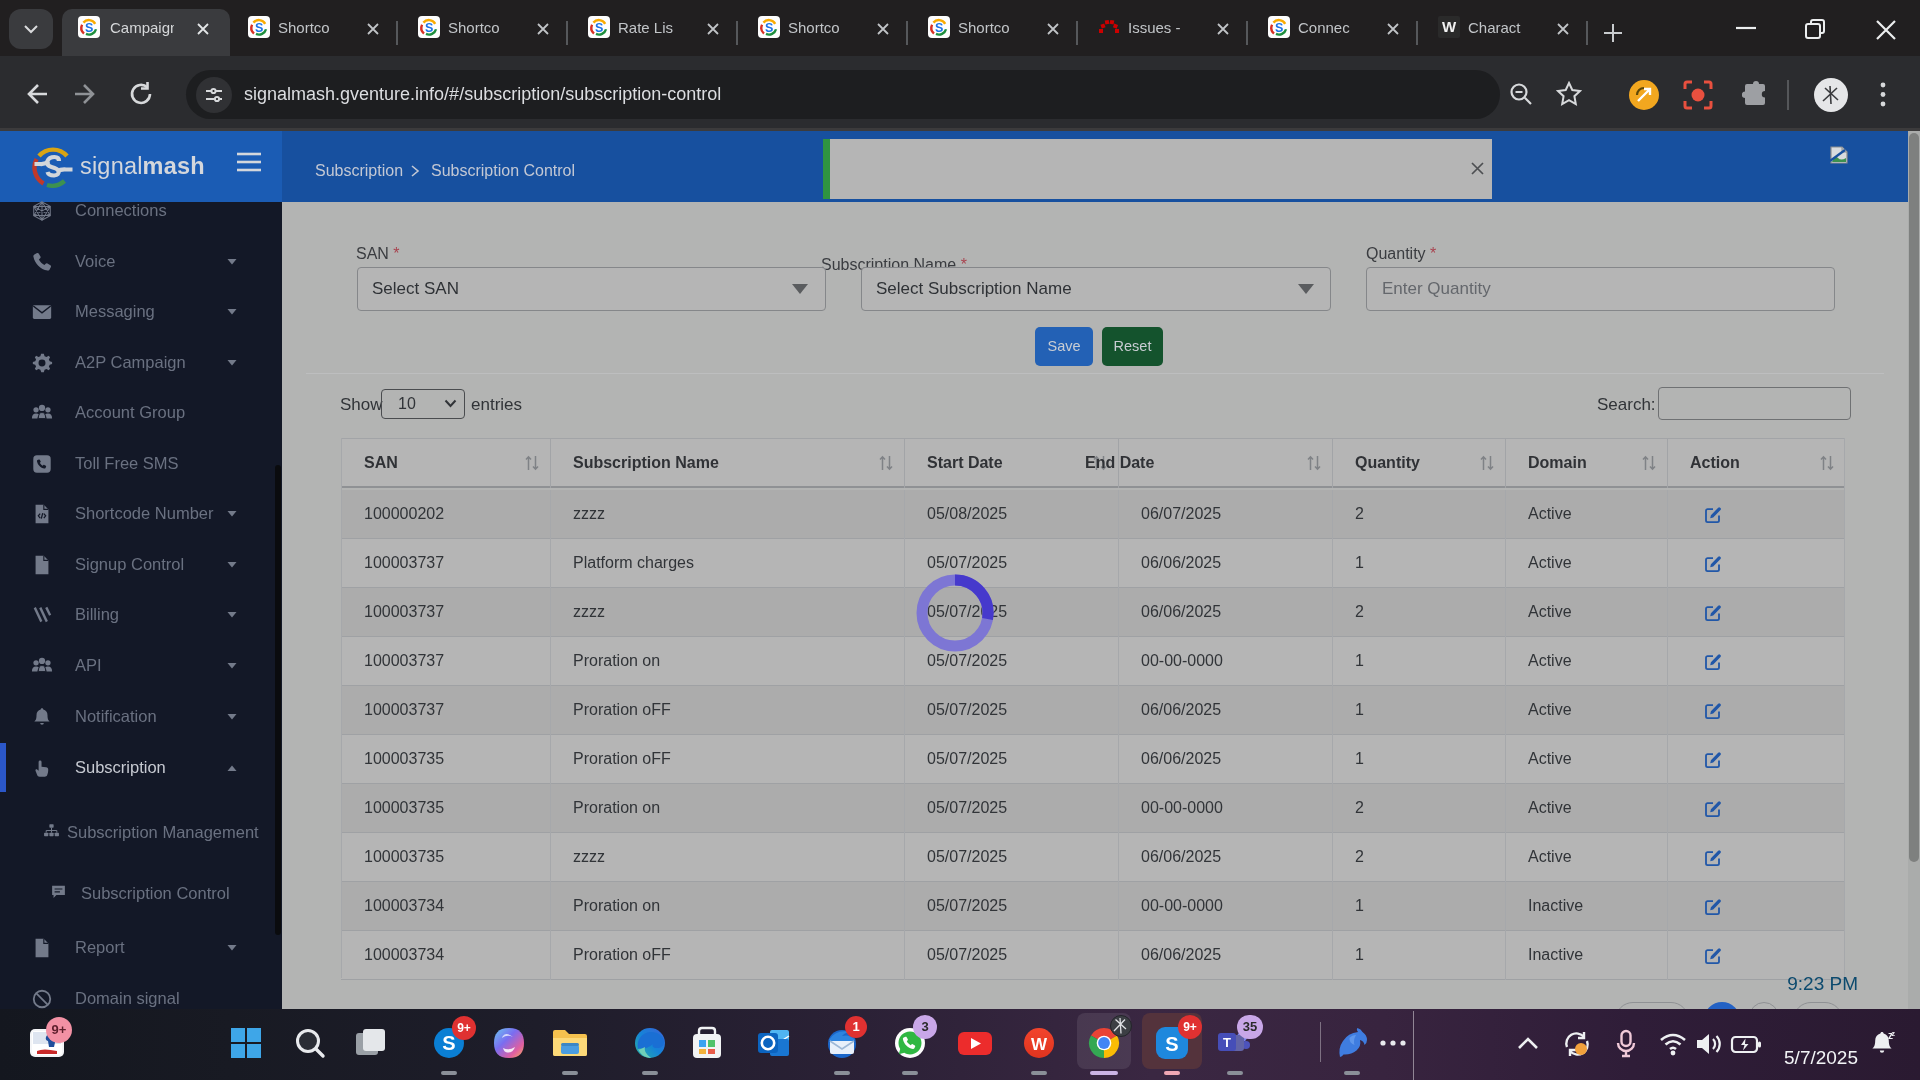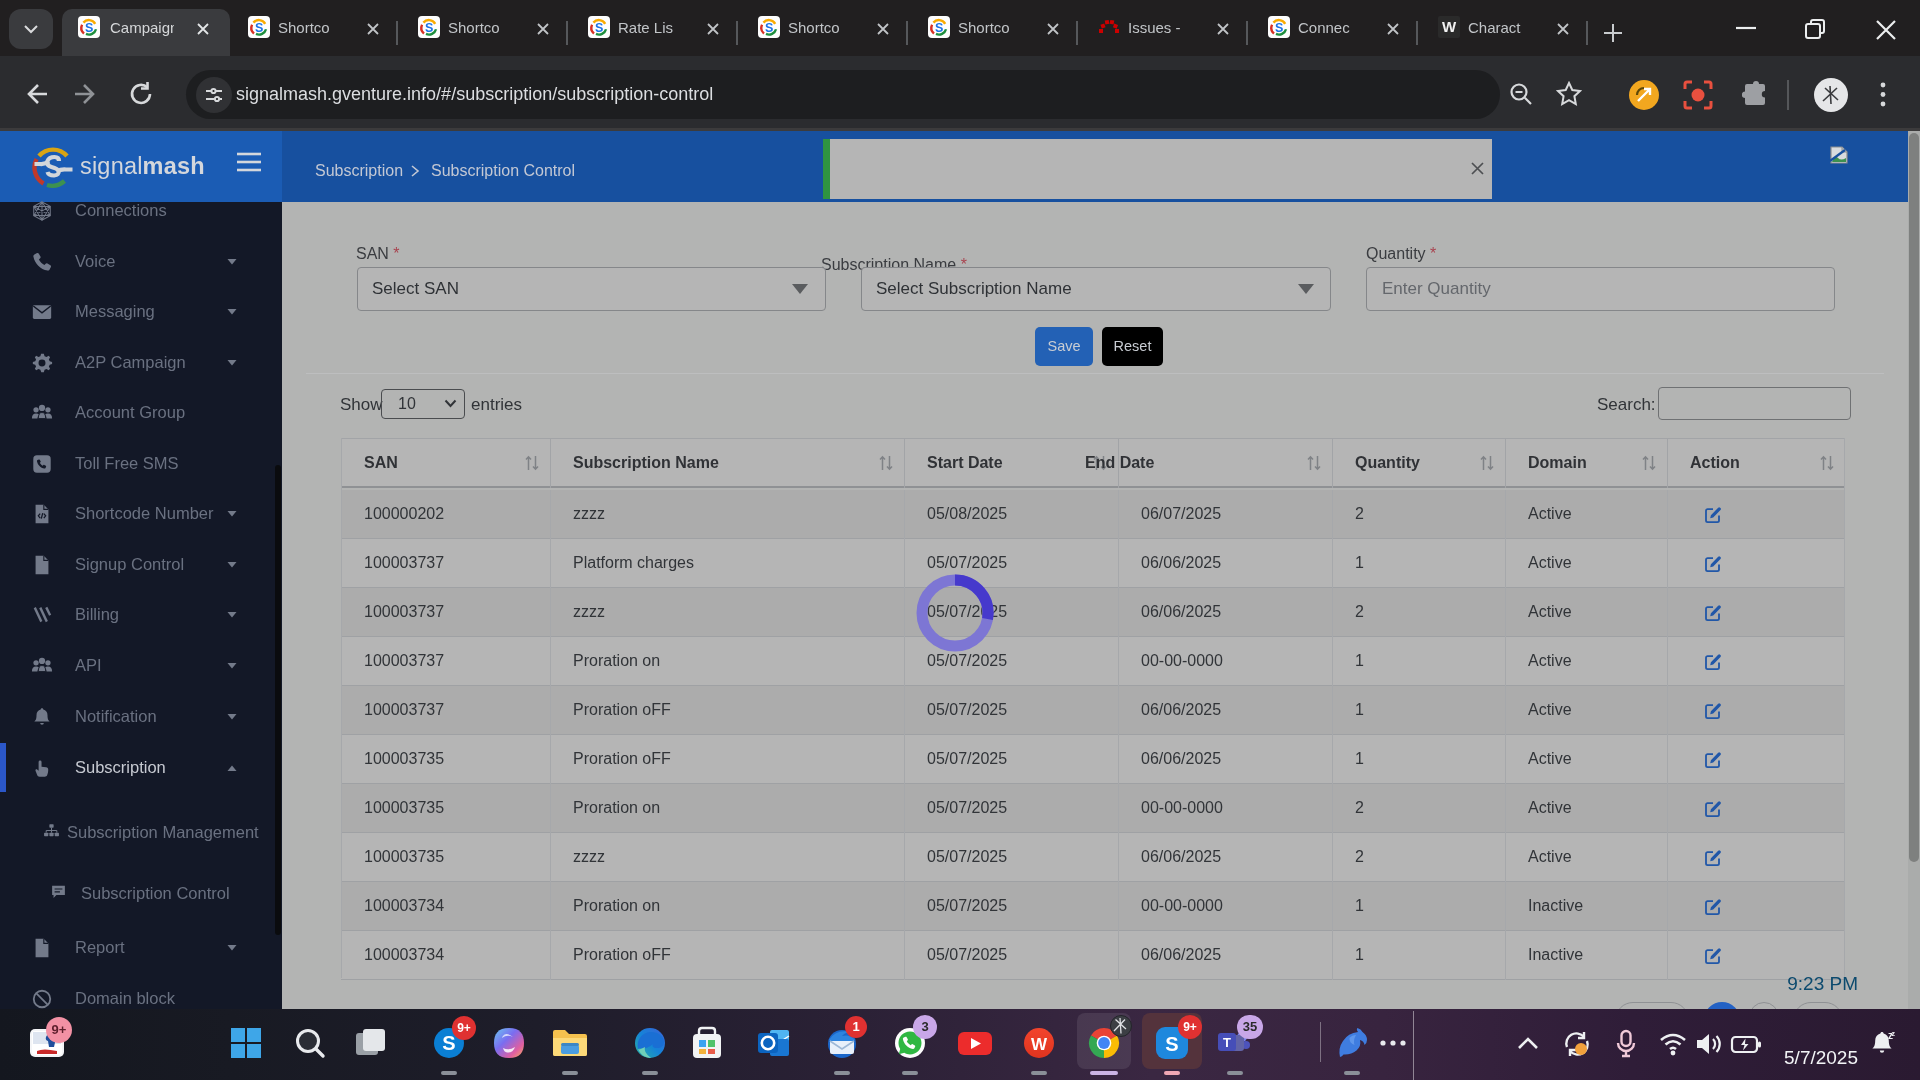--- a/index.html
+++ b/index.html
@@ -169,21 +169,21 @@
 <div class="abs" style="left:186px;top:70px;width:1314px;height:49px;border-radius:25px;background:#1d1e20;"></div>
 <div class="abs" style="left:196px;top:77px;width:36px;height:36px;border-radius:18px;background:#303134;"></div>
 <svg class="abs" style="left:204px;top:85px;" width="20" height="20" viewBox="0 0 20 20">
 <g stroke="#d7d9db" stroke-width="2" fill="none">
 <path d="M2 6 H7 M12 6 H18"></path>
       <circle cx="9.5" cy="6" r="2.1" fill="#1d1e20"></circle>
 <path d="M2 14 H10 M15.5 14 H18"></path>
       <circle cx="13" cy="14" r="2.1" fill="#1d1e20"></circle>
     </g>
   </svg>
-<div class="abs" style="left:236px;top:84px;color:#dcdee1;font-size:18px;">signalmash.gventure.info/#/subscription/subscription-control</div>
+<div class="abs" style="left:244px;top:84px;color:#dcdee1;font-size:18px;">signalmash.gventure.info/#/subscription/subscription-control</div>
 <svg class="abs" style="left:1508px;top:81px;" width="26" height="26" viewBox="0 0 26 26">
 <circle cx="11" cy="11" r="7.5" stroke="#d7d9db" stroke-width="2.2" fill="none"></circle>
     <path d="M16.8 16.8 L23 23 M7.5 11 H14.5" stroke="#d7d9db" stroke-width="2.2"></path>
   </svg>
 <svg class="abs" style="left:1556px;top:81px;" width="26" height="26" viewBox="0 0 26 26">
 <path d="M13 2 L16.3 9 L24 10 L18.4 15.2 L19.8 23 L13 19.2 L6.2 23 L7.6 15.2 L2 10 L9.7 9 Z" stroke="#d7d9db" stroke-width="2" fill="none"></path>
   </svg>
 <div class="abs" style="left:1629px;top:80px;width:30px;height:30px;border-radius:15px;background:#f2a71f;"></div>
 <svg class="abs" style="left:1634px;top:85px;" width="20" height="20" viewBox="0 0 20 20">
     <path d="M4 16 L16 4 M10 4 H16 V10" stroke="#fff" stroke-width="2.4" fill="none"></path>
@@ -349,21 +349,21 @@
 <div class="abs" style="left:75px;top:807px;color:#6a7181;font-size:16.5px;">Report</div>
 <svg class="abs" style="left:227px;top:813px;" width="10" height="8" viewBox="0 0 10 8">
       <path d="M0.5 1 L5 6.5 L9.5 1 Z" fill="#737a8a"></path>
     </svg>
 <div class="abs" style="left:31px;top:857px;width:22px;height:22px;"><svg viewBox="0 0 24 24">
         <g fill="none" stroke="#737a8a" stroke-width="2">
           <circle cx="12" cy="12" r="9"></circle>
           <path d="M5.6 5.6 L18.4 18.4"></path>
         </g>
       </svg></div>
-<div class="abs" style="left:75px;top:858px;color:#6a7181;font-size:16.5px;">Domain block</div>
+<div class="abs" style="left:75px;top:858px;color:#6a7181;font-size:16.5px;">Domain signal</div>
 <div class="abs" style="left:0;top:612px;width:6px;height:49px;background:#2b57c9;"></div>
 <div class="abs" style="left:43px;top:691px;width:17px;height:17px;"><svg viewBox="0 0 24 24">
         <g fill="#737a8a">
           <rect x="9" y="3" width="6" height="5" rx="1"></rect>
           <rect x="1.5" y="15" width="6" height="5" rx="1"></rect>
           <rect x="9" y="15" width="6" height="5" rx="1"></rect>
           <rect x="16.5" y="15" width="6" height="5" rx="1"></rect>
         </g>
         <g stroke="#737a8a" stroke-width="1.4" fill="none">
           <path d="M12 8 V12 M4.5 15 V12 H19.5 V15 M12 12 V15"></path>
@@ -402,21 +402,21 @@
       <path d="M1 1 H17 L9 11 Z" fill="#5a5c5f"></path>
     </svg>
 <div class="abs" style="left:861px;top:136px;width:470px;height:44px;border:1px solid #85878a;border-radius:4px;background:#b5b5b5;"></div>
 <div class="abs" style="left:876px;top:148px;color:#2f3236;font-size:17px;">Select Subscription Name</div>
 <svg class="abs" style="left:1297px;top:152px;" width="18" height="12" viewBox="0 0 18 12">
       <path d="M1 1 H17 L9 11 Z" fill="#5a5c5f"></path>
     </svg>
 <div class="abs" style="left:1366px;top:136px;width:469px;height:44px;border:1px solid #85878a;border-radius:4px;background:#b5b5b5;"></div>
 <div class="abs" style="left:1382px;top:148px;color:#64676c;font-size:17px;">Enter Quantity</div>
 <div class="abs" style="left:1035px;top:196px;width:58px;height:39px;background:#2361b5;border-radius:5px;color:#c9cdd3;font-size:14.5px;text-align:center;line-height:39px;">Save</div>
-<div class="abs" style="left:1102px;top:196px;width:61px;height:39px;background:#000000;border-radius:5px;color:#c9cdd3;font-size:14.5px;text-align:center;line-height:39px;">Reset</div>
+<div class="abs" style="left:1102px;top:196px;width:61px;height:39px;background:#14532d;border-radius:5px;color:#c9cdd3;font-size:14.5px;text-align:center;line-height:39px;">Reset</div>
 <div class="abs" style="left:306px;top:242px;width:1578px;height:1px;background:#bdbebf;"></div>
 <div class="abs" style="left:340px;top:264px;color:#313438;font-size:17px;">Show</div>
 <div class="abs" style="left:381px;top:258px;width:84px;height:30px;border:1px solid #4a4c4f;border-radius:4px;"></div>
 <div class="abs" style="left:398px;top:264px;color:#313438;font-size:16px;">10</div>
 <svg class="abs" style="left:444px;top:268px;" width="13" height="9" viewBox="0 0 13 9">
       <path d="M1.5 1.5 L6.5 7 L11.5 1.5" fill="none" stroke="#313438" stroke-width="2"></path>
     </svg>
 <div class="abs" style="left:471px;top:264px;color:#313438;font-size:17px;">entries</div>
 <div class="abs" style="left:1597px;top:264px;color:#313438;font-size:17px;">Search:</div>
 <div class="abs" style="left:1658px;top:256px;width:193px;height:33px;border:1px solid #6f7173;border-radius:4px;"></div>

